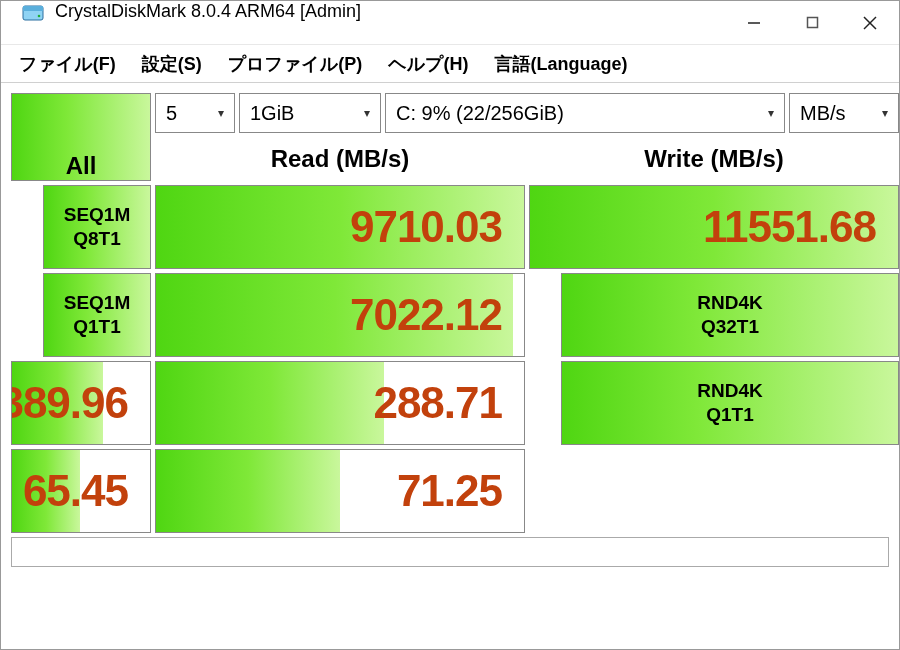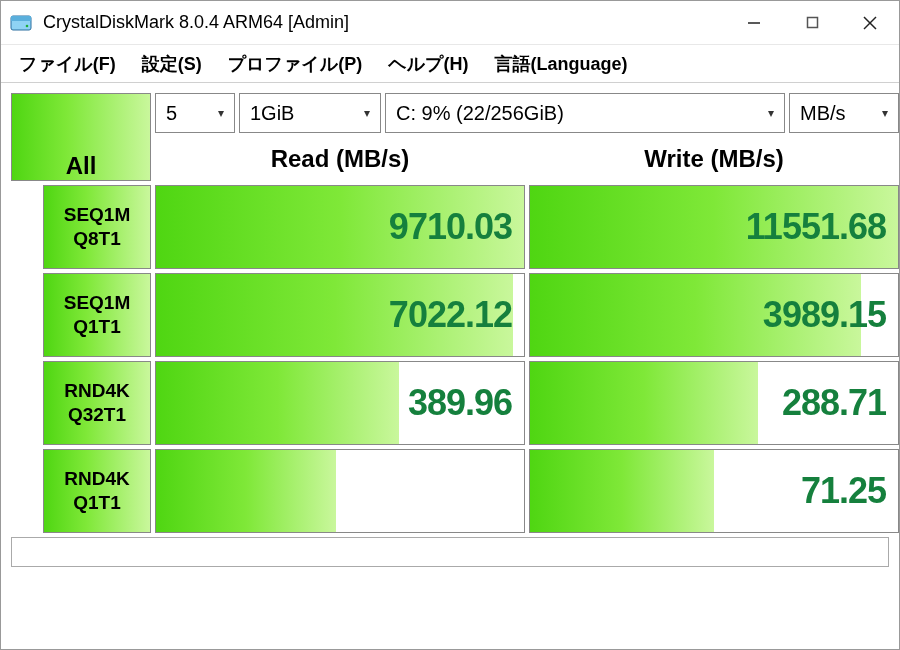--- a/index.html
+++ b/index.html
@@ -8,22 +8,22 @@
     background: #fff;
     width: 900px;
     height: 650px;
     overflow: hidden;
     border: 1px solid #999;
   }
   
   .titlebar {
     height: 44px;
     display: flex;
-    align-items: center;
-    padding-left: 8px;
+    align-items: flex-start;
+    padding-left: 20px;
     background: #fff;
     border-bottom: 1px solid #e8e8e8;
   }
   .titlebar .app-icon {
     width: 24px; height: 24px;
     margin-right: 10px;
     display: flex; align-items: center; justify-content: center;
   }
   .titlebar .title {
     font-size: 18px;
@@ -120,26 +120,26 @@
     background: #fff;
     overflow: hidden;
   }
   .result-fill {
     position: absolute;
     left: 0; top: 0; bottom: 0;
     background: linear-gradient(to right, #4fd612 0%, #7fe838 50%, #c9f79c 100%);
   }
   .result-value {
     position: absolute;
-    right: 12px;
+    right: 22px;
     top: 50%;
     transform: translateY(-50%);
-    font-size: 36px;
+    font-size: 44px;
     font-weight: bold;
-    color: #15803d;
+    color: #c2410c;
     letter-spacing: -1px;
   }
   .bottom-bar {
     height: 30px;
     border: 1px solid #aaa;
     margin-top: 4px;
     background: #fff;
   }
   
   .top-area {
@@ -237,42 +237,39 @@
         <div class="result-value">11551.68</div>
       </div>
       <div class="test-btn">
         <span>SEQ1M</span>
         <span>Q1T1</span>
       </div>
       <div class="result-cell">
         <div class="result-fill" style="width: 97%;"></div>
         <div class="result-value">7022.12</div>
       </div>
-      <div class="result-cell">
-        <div class="result-fill" style="width: 90%;"></div>
-        <div class="result-value">3989.15</div>
-      </div>
       <div class="test-btn">
         <span>RND4K</span>
         <span>Q32T1</span>
       </div>
       <div class="result-cell">
         <div class="result-fill" style="width: 66%;"></div>
         <div class="result-value">389.96</div>
       </div>
       <div class="result-cell">
         <div class="result-fill" style="width: 62%;"></div>
         <div class="result-value">288.71</div>
       </div>
       <div class="test-btn">
         <span>RND4K</span>
         <span>Q1T1</span>
       </div>
       <div class="result-cell">
         <div class="result-fill" style="width: 49%;"></div>
+        <div class="result-value">65.45</div>
       </div>
       <div class="result-cell">
         <div class="result-fill" style="width: 50%;"></div>
         <div class="result-value">71.25</div>
       </div>
     </div>
 
   <div class="bottom-bar"></div>
 </div>
 

